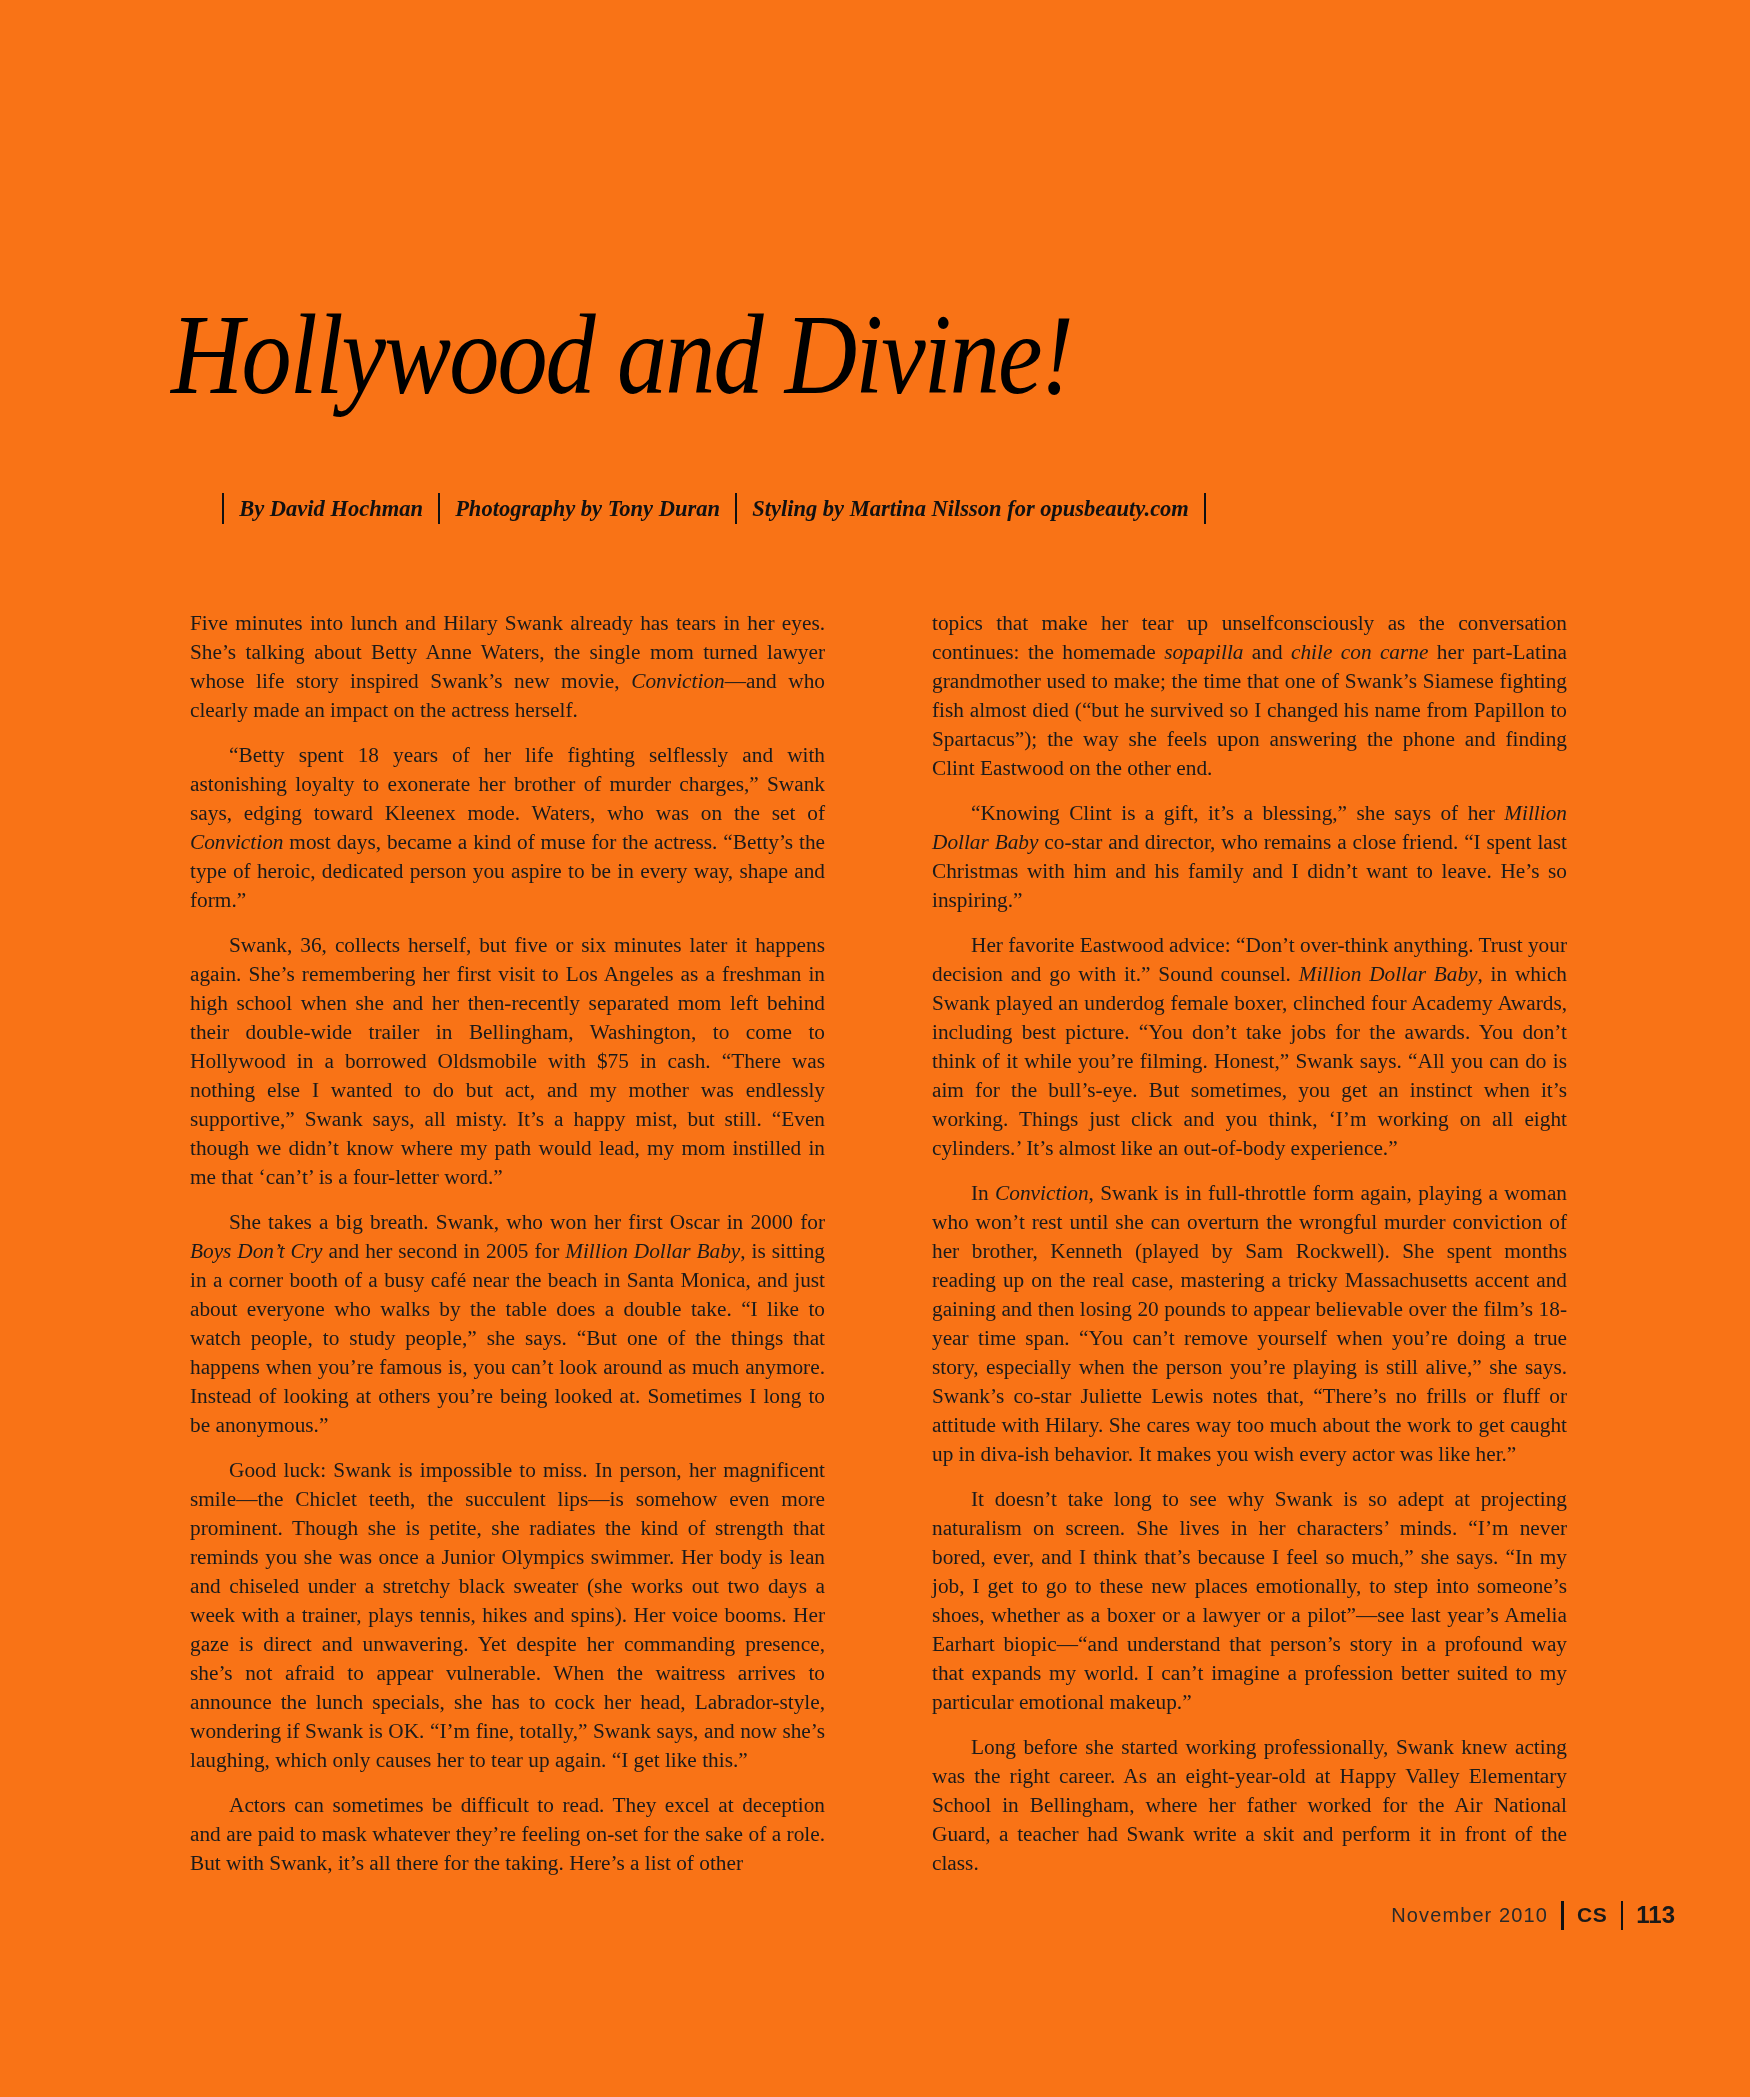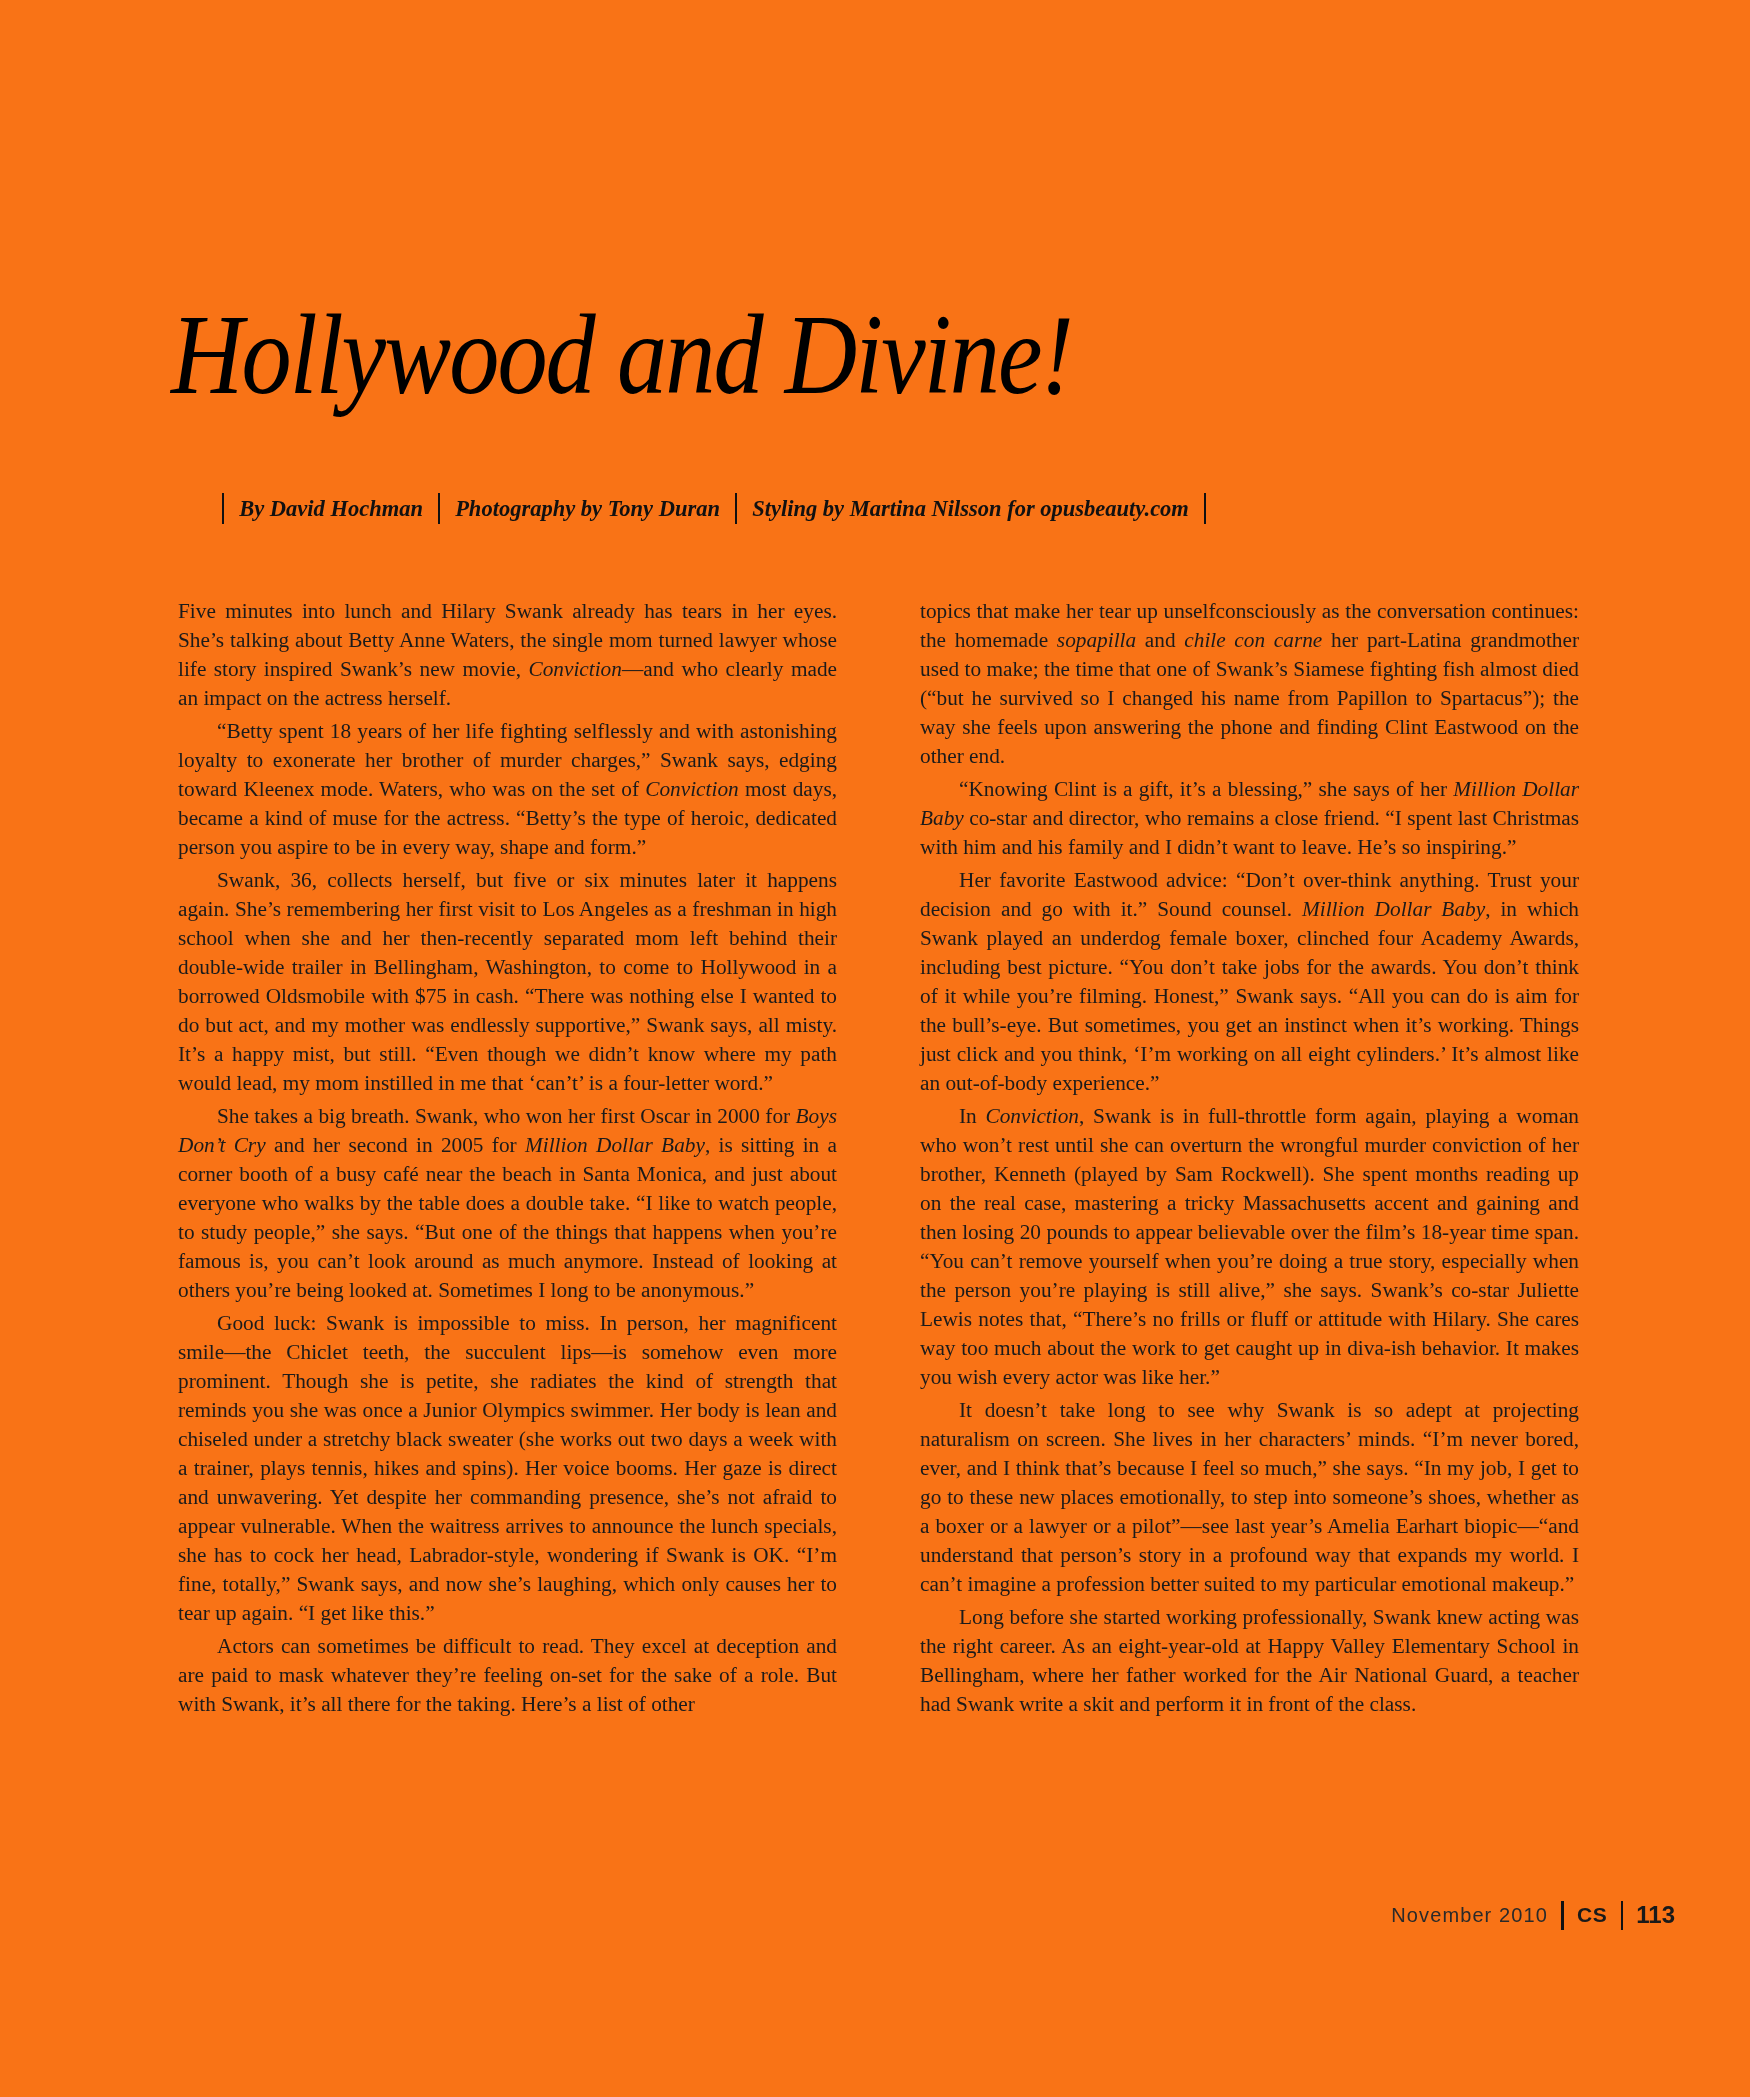--- a/index.html
+++ b/index.html
@@ -81,21 +81,21 @@
     gap: 75px;
   }
   .col {
     width: 667px;
     font-family: "Liberation Serif", serif;
     font-size: 21.3px;
     line-height: 29px;
     text-align: justify;
     color: #1b1b1b;
   }
-  .col p { margin: 4px; }
+  .col p { margin: 16px; }
   .col p.indent { text-indent: 39px; }
   .col .it { font-style: italic; }
 
   
   .footer {
     position: absolute;
     top: 1901px;
     right: 76px;
     display: flex;
     align-items: center;

